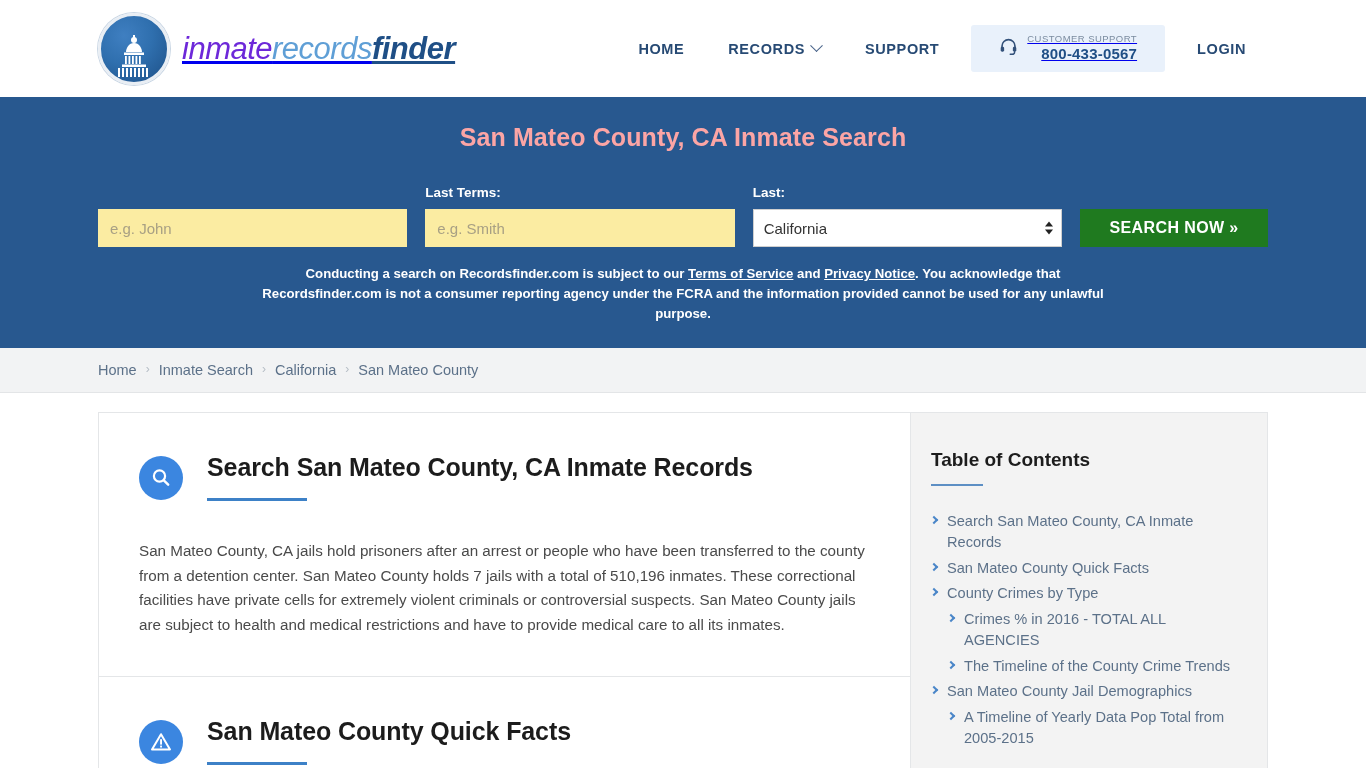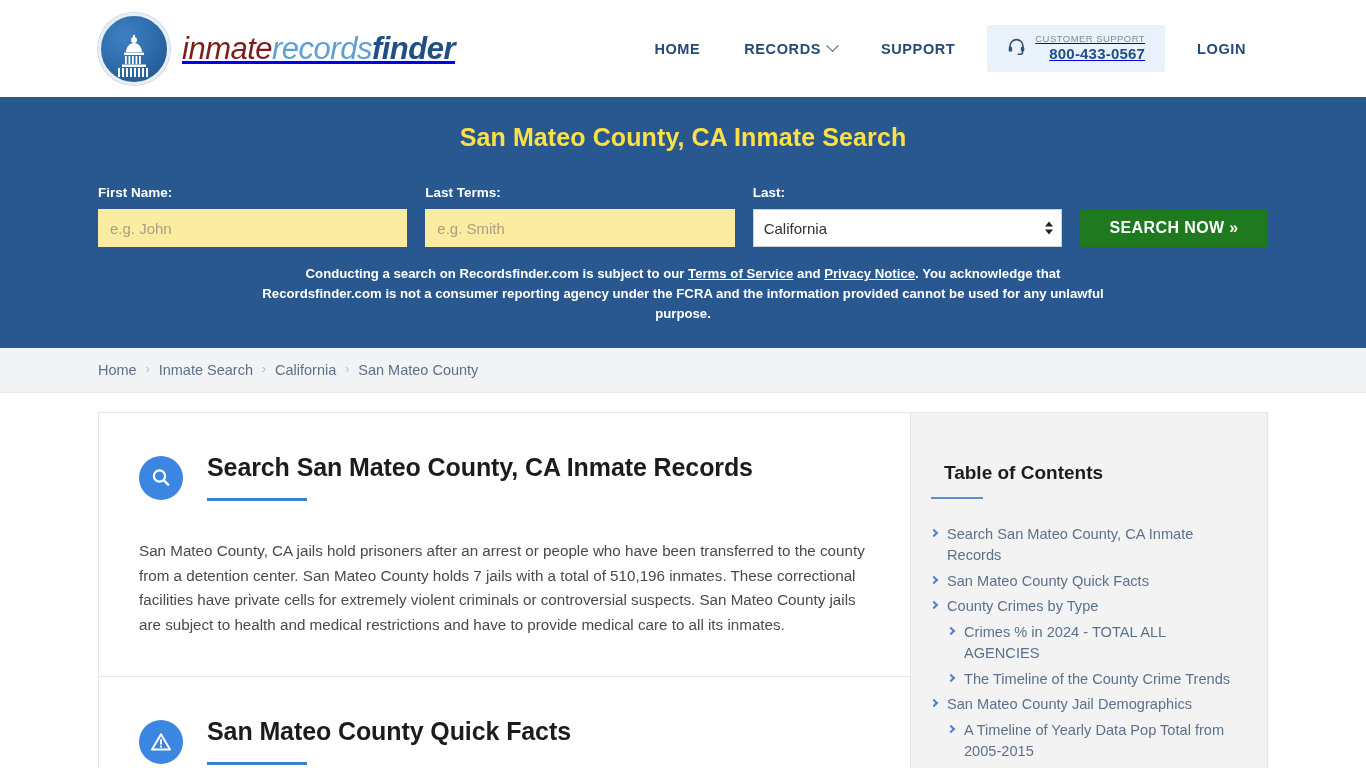--- a/index.html
+++ b/index.html
@@ -32,23 +32,23 @@
     overflow: hidden;
     flex: none;
   }
   .logo-badge svg { display: block; margin-bottom: 4px; }
   .logo-text {
     font-size: 31px;
     font-style: italic;
     letter-spacing: -0.5px;
     white-space: nowrap;
   }
-  .logo-text .t1 { color: #7f1d1d; font-weight: 400; margin-top: 44px; }
+  .logo-text .t1 { color: #6d28d9; font-weight: 400; margin-top: 44px; }
   .logo-text .t2 { color: #5f9fd6; font-weight: 400; }
-  .logo-text .t3 { color: #1f4f86; font-weight: 700; }
+  .logo-text .t3 { color: #1f4f86; font-weight: 700; text-decoration: underline; }
 
   .nav {
     position: absolute;
     right: 98px;
     top: 0; bottom: 0;
     display: flex;
     align-items: center;
     gap: 0;
   }
   .nav-item {
@@ -64,21 +64,21 @@
   .chev-down {
     width: 9px; height: 9px;
     border-right: 1.6px solid #49648a;
     border-bottom: 1.6px solid #49648a;
     transform: rotate(45deg) translate(-2px,-2px);
   }
   .support-box {
     background: #e9f1fb;
     border-radius: 3px;
     display: flex; align-items: center; gap: 9px;
-    padding: 9px 20px;
+    padding: 9px 28px;
     margin: 0 10px;
   }
   .support-text { line-height: 1.15; }
   .support-label {
     font-size: 9.5px; color: #7b8ca0; letter-spacing: 0.45px;
     font-weight: 400; text-transform: uppercase;
     display: block;
   }
   .support-phone {
     font-size: 15px; color: #1f4f86; font-weight: 700; display: block;
@@ -87,21 +87,21 @@
   }
 
   
   .hero {
     background: #28588f;
     padding: 26px 98px 24px 98px;
   }
   .hero h1 {
     margin: 0 0 33px 0;
     text-align: center;
-    color: #fde047;
+    color: #fca5a5;
     font-size: 25px;
     font-weight: 700;
     letter-spacing: 0.1px;
   }
   .search-row {
     display: flex;
     align-items: flex-end;
     gap: 8px;
   }
   .field { display: flex; flex-direction: column; }
@@ -246,21 +246,21 @@
     width: 358px;
     background: #f3f3f3;
     border: 1px solid #e4e6e8;
     align-self: stretch;
     padding: 36px 30px 30px 20px;
   }
   .toc-title {
     font-size: 19px;
     font-weight: 700;
     color: #1c1c1c;
-    margin: 13px;
+    margin: 0;
   }
   .toc-rule { width: 52px; height: 2px; background: #5d8fc4; margin-top: 13px; }
   .toc-list { list-style: none; margin: 25px 0 0 0; padding: 0; }
   .toc-li {
     display: flex;
     gap: 10px;
     margin-bottom: 5px;
     align-items: flex-start;
   }
   .toc-li.sub { padding-left: 17px; }
@@ -342,21 +342,20 @@
       <span>LOGIN</span>
     </a>
   </nav>
 </div>
 
 <div class="hero">
   <h1>San Mateo County, CA Inmate Search</h1>
 
   <div class="search-row">
     <div class="field first">
-      <label>First Name:</label>
       <input type="text" placeholder="e.g. John" style="">
     </div>
     <div class="field last">
       <label>Last Terms:</label>
       <input type="text" placeholder="e.g. Smith" style="">
     </div>
     <div class="field state">
       <label>Last:</label>
       <div class="select-wrap">
         <select>
@@ -435,21 +434,21 @@
       <li class="toc-li">
         <span class="toc-chev"></span>
         <a class="toc-link" href="#">San Mateo County Quick Facts</a>
       </li>
       <li class="toc-li">
         <span class="toc-chev"></span>
         <a class="toc-link" href="#">County Crimes by Type</a>
       </li>
       <li class="toc-li sub">
         <span class="toc-chev"></span>
-        <a class="toc-link" href="#">Crimes % in 2024 - TOTAL ALL AGENCIES</a>
+        <a class="toc-link" href="#">Crimes % in 2016 - TOTAL ALL AGENCIES</a>
       </li>
       <li class="toc-li sub">
         <span class="toc-chev"></span>
         <a class="toc-link" href="#">The Timeline of the County Crime Trends</a>
       </li>
       <li class="toc-li">
         <span class="toc-chev"></span>
         <a class="toc-link" href="#">San Mateo County Jail Demographics</a>
       </li>
       <li class="toc-li sub">

